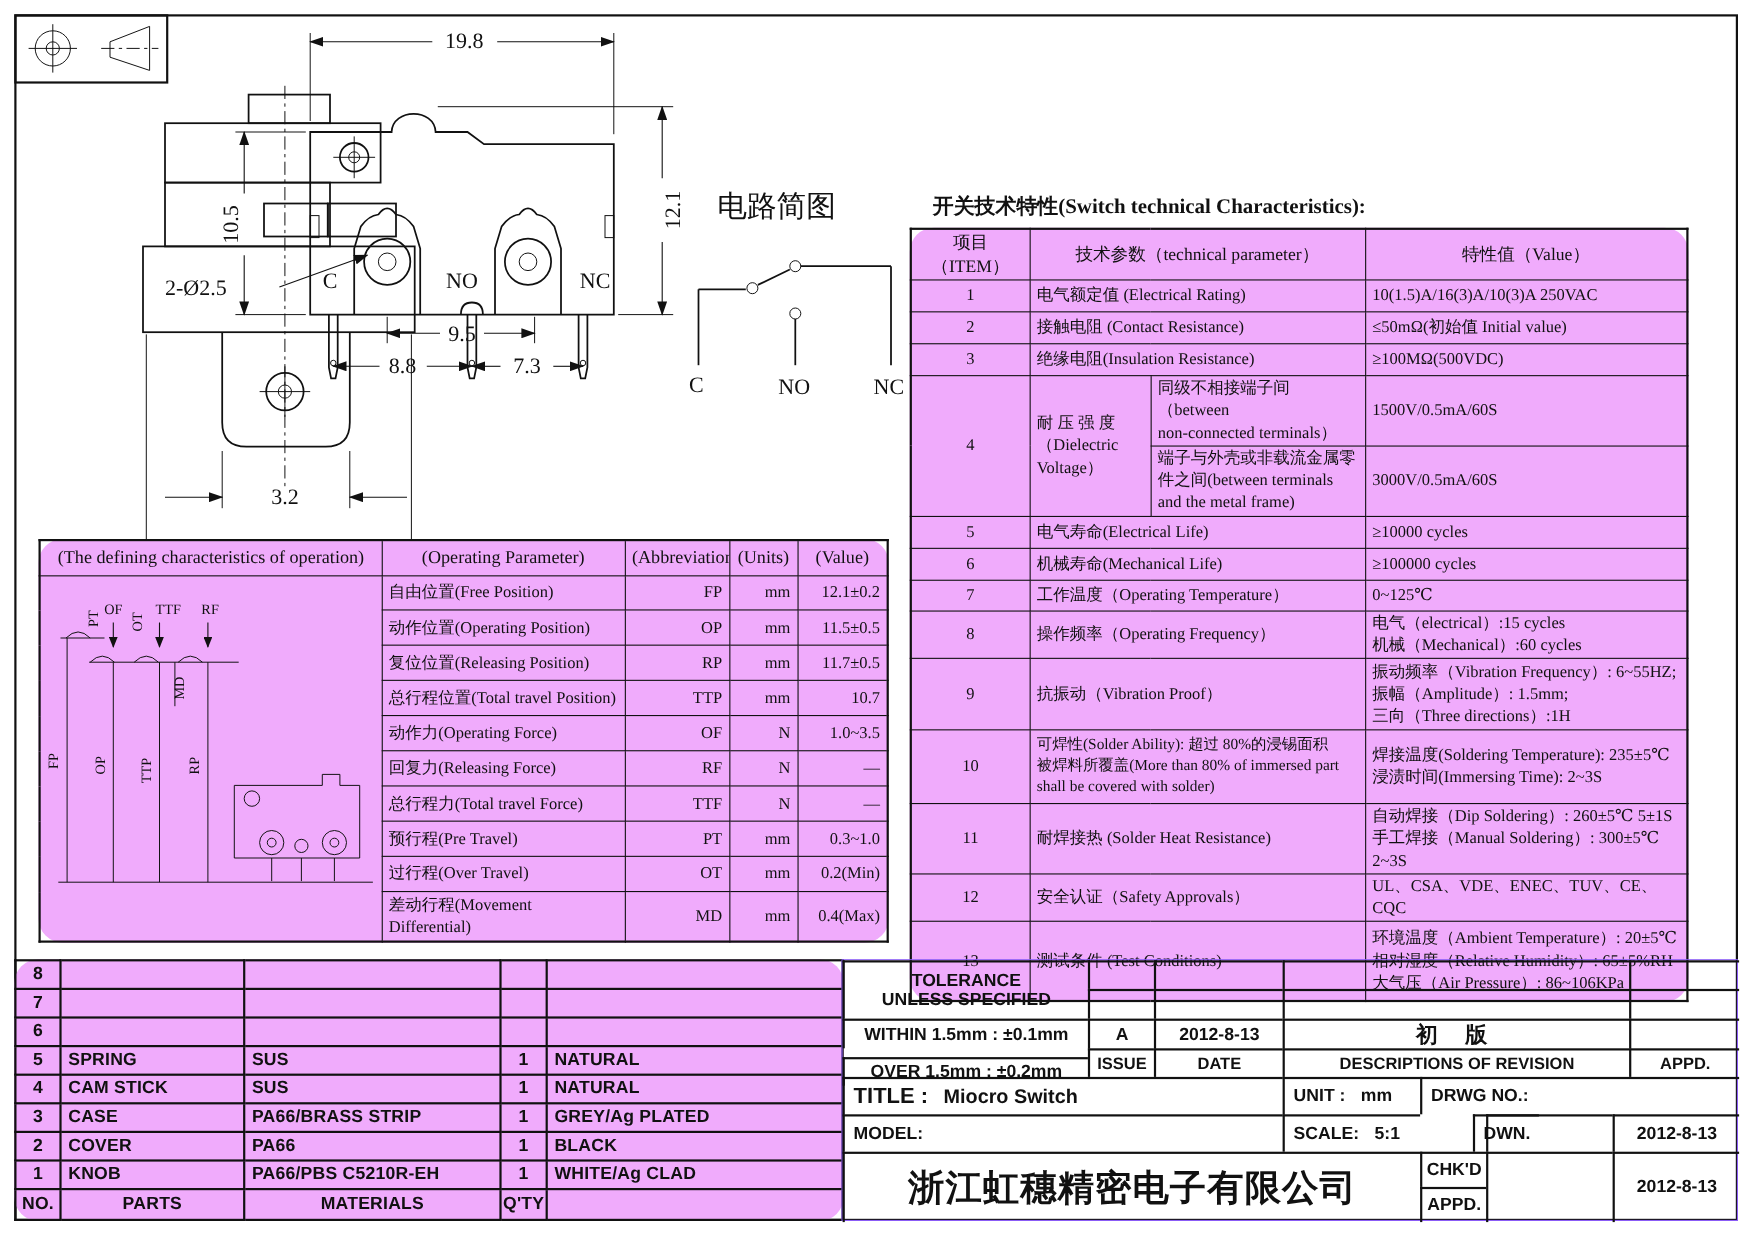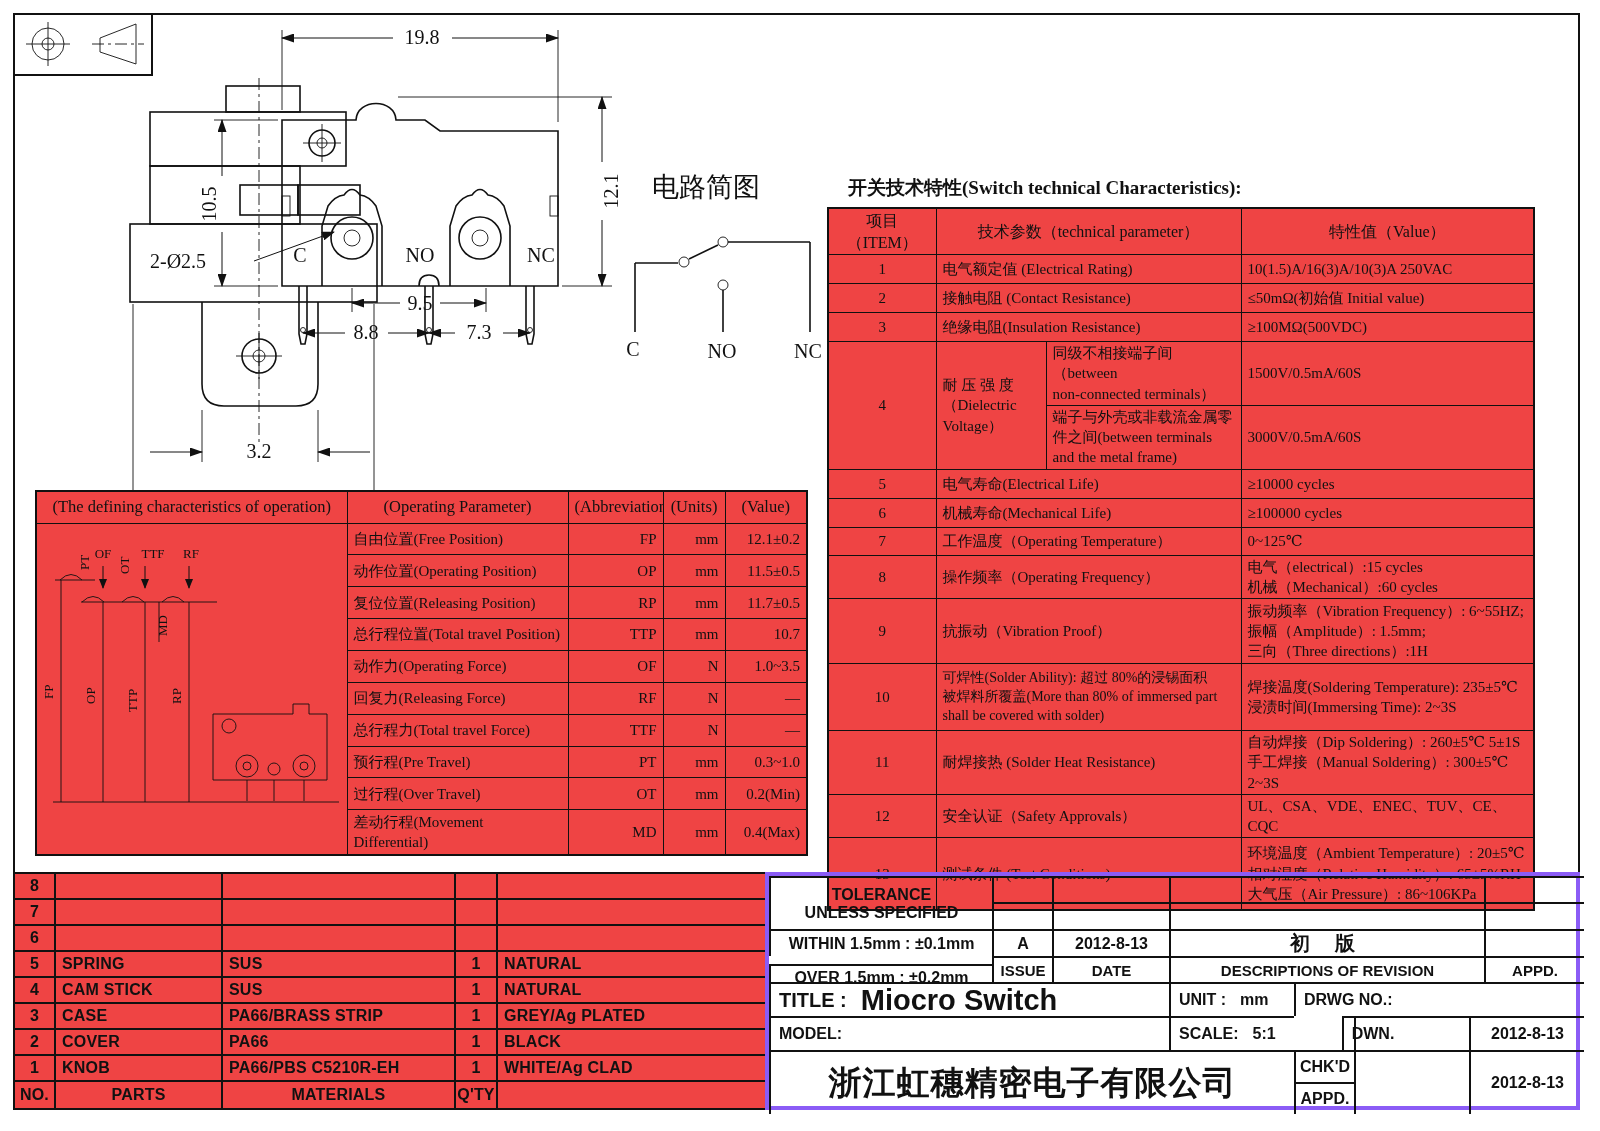--- a/index.html
+++ b/index.html
@@ -12,21 +12,21 @@
   svg text{fill:#111;font-family:"Liberation Serif","DejaVu Serif",serif;}
   .ol{fill:none;stroke:#111;stroke-width:1.6;}
   .thin{fill:none;stroke:#111;stroke-width:0.9;}
   .dim{fill:none;stroke:#111;stroke-width:1;}
   .cl{fill:none;stroke:#111;stroke-width:0.9;stroke-dasharray:12 4 3 4;}
   .dimtxt{font-size:20px;text-anchor:middle;}
   .lbl{font-size:20px;text-anchor:middle;}
 
   
   .tech-title{position:absolute;left:848px;top:175px;font-size:19px;font-weight:600;}
-  table.grid{border-collapse:collapse;table-layout:fixed;position:absolute;background:#ef4444;}
+  table.grid{border-collapse:collapse;table-layout:fixed;position:absolute;background:#f0abfc;border-radius:22px;}
   table.grid td,table.grid th{border:1.5px solid #111;font-weight:400;font-size:15px;
       padding:1px 6px;white-space:pre-line;overflow:hidden;line-height:1.35;}
   #techtbl{left:827px;top:207px;width:706px;height:638px;border:2px solid #111;}
   #techtbl .ic{text-align:center;}
   #techtbl th{text-align:center;font-size:16px;}
   .tc{text-align:left;}
 
   
   #optbl{left:35px;top:490px;width:771px;height:343px;border:2px solid #111;}
   #optbl th{font-size:16.5px;}
@@ -35,28 +35,28 @@
   .diagcell{vertical-align:bottom;padding:0 !important;}
 
   
   #partstbl{left:13px;top:872px;width:752px;height:238px;border:2px solid #111;
       font-family:"Liberation Sans","DejaVu Sans",sans-serif;}
   #partstbl td{border:2px solid #111;font-weight:700;font-size:16px;letter-spacing:.2px;
       padding:0 6px;white-space:nowrap;overflow:hidden;}
   #partstbl td.num{text-align:center;padding:0;}
 
   
-  #titleblock{position:absolute;left:765px;top:872px;width:815px;height:238px;border:4px solid #8b5cf6;
+  #titleblock{position:absolute;left:765px;top:872px;width:815px;height:238px;border:1px solid #8b5cf6;
       box-sizing:border-box;font-family:"Liberation Sans","DejaVu Sans",sans-serif;}
   .tb-cell{position:absolute;border-left:2px solid #111;border-top:2px solid #111;box-sizing:border-box;
       display:flex;align-items:center;justify-content:center;font-weight:700;overflow:hidden;white-space:nowrap;}
   .tb-left{justify-content:flex-start;padding-left:8px;}
   .b15{font-size:15px;} .b16{font-size:16px;} .b17{font-size:16px;} .b20{font-size:20px;}
   .company{font-size:33px;letter-spacing:1px;font-weight:800;}
-  .titleval{font-size:29px;margin-left:14px;text-align:center;}
+  .titleval{font-size:18px;margin-left:14px;text-align:center;}
   .mm{margin-left:14px;}
 </style>
 </head>
 <body>
 
 <div class="stage">
   <div class="frame"></div>
   <div class="projbox"></div>
 
   <svg style="left:0;top:0;" width="840" height="530" viewBox="0 0 840 530">

